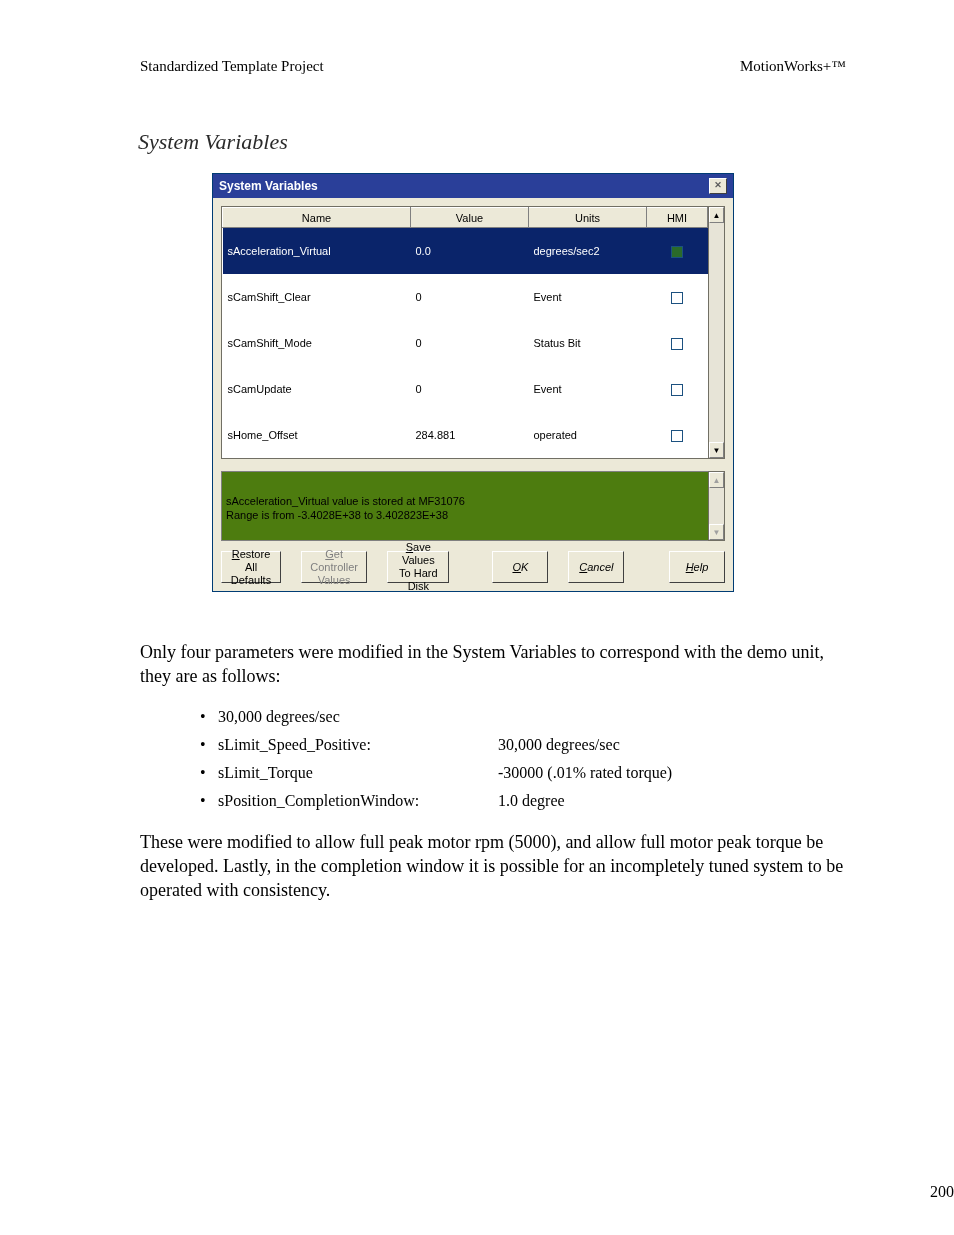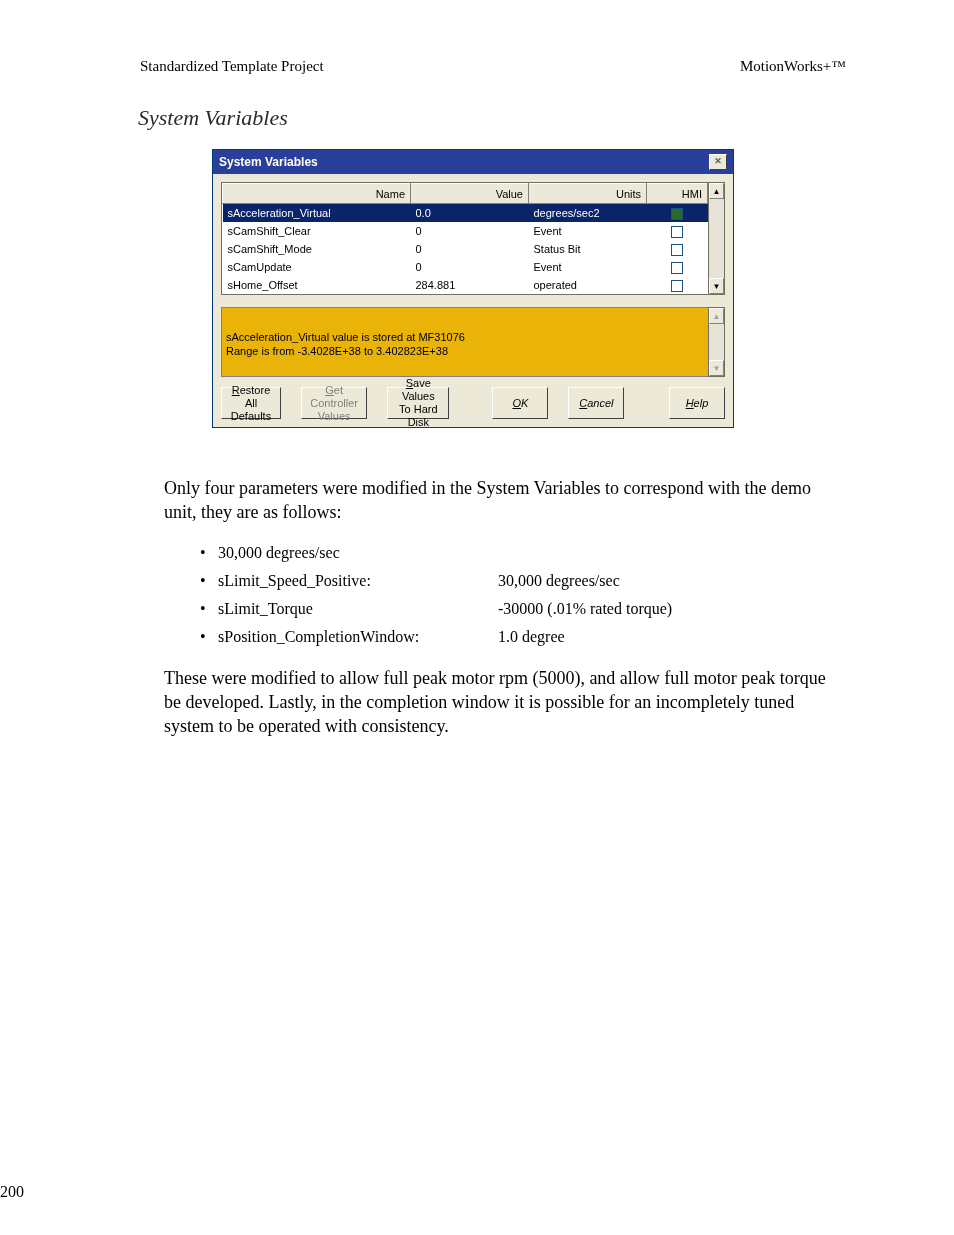--- a/index.html
+++ b/index.html
@@ -14,21 +14,21 @@
     box-sizing: border-box;
   }
   .page {
     padding: 58px 108px 0 140px;
     box-sizing: border-box;
   }
   .header-row {
     display: flex;
     justify-content: space-between;
     font-size: 15px;
-    margin-bottom: 30px;
+    margin-bottom: 54px;
   }
   .section-title {
     font-style: italic;
     font-size: 22px;
     color: #2b2b2b;
     margin-bottom: 18px;
     margin-left: -2px;
   }
   .dlg-wrap {
     margin-left: 72px;
@@ -80,30 +80,30 @@
     box-sizing: border-box;
   }
   .grid table {
     width: 100%;
     border-collapse: collapse;
     table-layout: fixed;
   }
   .grid th {
     background: #ece9d8;
     font-weight: normal;
-    text-align: right;
+    text-align: center;
     padding: 2px 5px;
     border: 1px solid #fff;
     border-right-color: #808080;
     border-bottom-color: #808080;
     font-size: 11px;
     height: 15px;
   }
   .grid td {
-    padding: 1px 5px;
+    padding: 15px 5px;
     font-size: 11px;
     height: 16px;
     vertical-align: middle;
   }
   .col-name { width: 188px; }
   .col-value { width: 118px; }
   .col-units { width: 118px; }
   .col-hmi { width: auto; text-align: center; }
   .row-sel td { background: #0a246a; color: #fff; }
   .hmi-cell { text-align: center; }
@@ -140,21 +140,21 @@
     color: #000;
     font-size: 8px;
   }
   .info-container {
     display:flex;
     margin-top: 12px;
     height: 70px;
   }
   .info-box {
     flex: 1;
-    background: #eab308;
+    background: #4d7c0f;
     border: 1px solid #808080;
     border-top-color: #808080;
     border-left-color: #808080;
     border-right: none;
     padding: 22px 4px 4px 4px;
     box-sizing: border-box;
     font-size: 11px;
     line-height: 14px;
   }
   .btn-row {
@@ -179,40 +179,39 @@
     align-items: center;
     justify-content: center;
     height: 32px;
   }
   .btn.disabled { color: #808080; justify-content: center; }
   .btn.single { min-width: 56px; font-style: italic; }
   .u { text-decoration: underline; }
   .body-text {
     font-size: 18px;
     line-height: 24px;
-    margin-left: 24px;
     margin-right: 0;
   }
   .param-list {
     margin: 20px 0 20px 60px;
     font-size: 16px;
   }
   .param-row {
     display: flex;
     margin-bottom: 10px;
   }
   .bullet { width: 18px; }
   .pname { width: 280px; }
   .pval { flex:1; }
   .page-num {
     position: absolute;
     bottom: 34px;
     left: 0;
     width: 100%;
-    text-align: left;
+    text-align: right;
     font-size: 16px;
   }
 </style>
 </head>
 <body>
 
 <div class="page">
   <div class="header-row">
     <span>Standardized Template Project</span>
     <span>MotionWorks+™</span>

